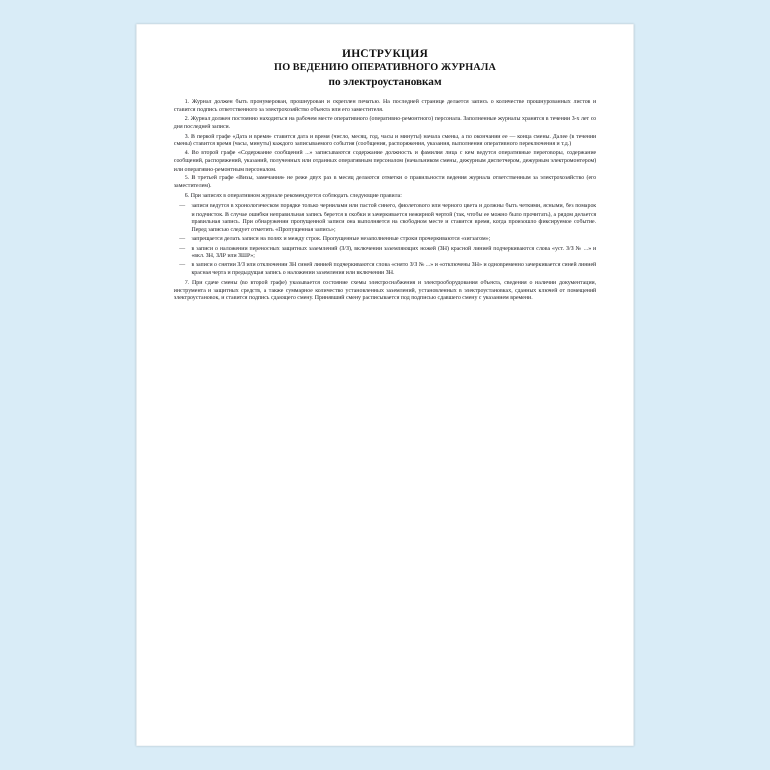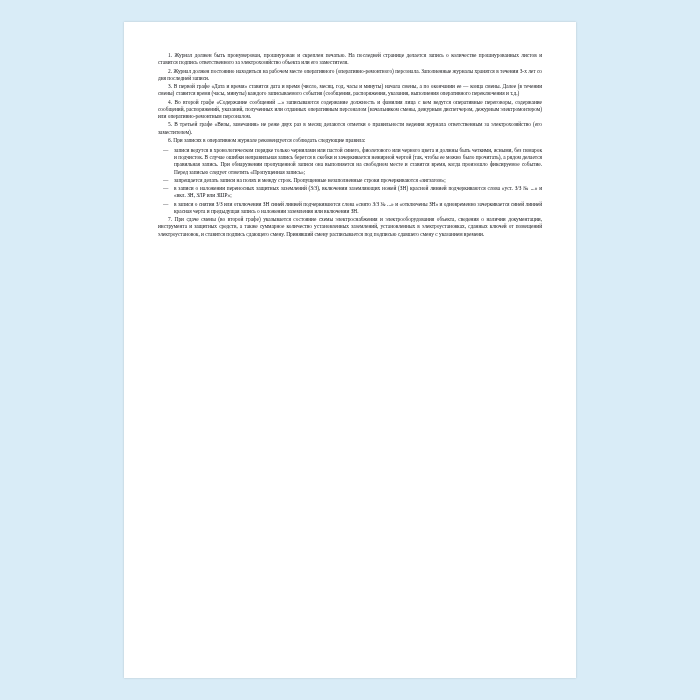--- a/index.html
+++ b/index.html
@@ -66,20 +66,25 @@
     top: 0;
   }
   .spacer-2 { height: 1.5px; }
 </style>
 </head>
 <body>
 
 <div id="canvas">
   <div class="page">
 
+    <div class="doc-title">
+      <div class="l1">ИНСТРУКЦИЯ</div>
+      <div class="l2">ПО ВЕДЕНИЮ ОПЕРАТИВНОГО ЖУРНАЛА</div>
+      <div class="l3">по электроустановкам</div>
+    </div>
 
     <div class="body-text">
       <p>1. Журнал должен быть пронумерован, прошнурован и скреплен печатью. На последней странице делается запись о количестве прошнурованных листов и ставится подпись ответственного за электрохозяйство объекта или его заместителя.</p>
       <p>2. Журнал должен постоянно находиться на рабочем месте оперативного (оперативно-ремонтного) персонала. Заполненные журналы хранятся в течении 3-х лет со дня последней записи.</p>
       <p>3. В первой графе «Дата и время» ставится дата и время (число, месяц, год, часы и минуты) начала смены, а по окончании ее — конца смены. Далее (в течении смены) ставится время (часы, минуты) каждого записываемого события (сообщения, распоряжения, указания, выполнения оперативного переключения и т.д.)</p>
       <p>4. Во второй графе «Содержание сообщений ...» записываются содержание должность и фамилия лица с кем ведутся оперативные переговоры, содержание сообщений, распоряжений, указаний, полученных или отданных оперативным персоналом (начальником смены, дежурным диспетчером, дежурным электромонтером) или оперативно-ремонтным персоналом.</p>
       <p>5. В третьей графе «Визы, замечания» не реже двух раз в месяц делаются отметки о правильности ведения журнала ответственным за электрохозяйство (его заместителем).</p>
       <p>6. При записях в оперативном журнале рекомендуется соблюдать следующие правила:</p>
 
       <div class="spacer-2"></div>

